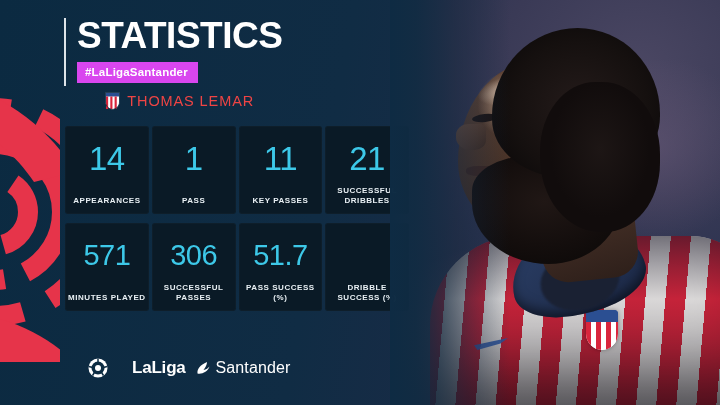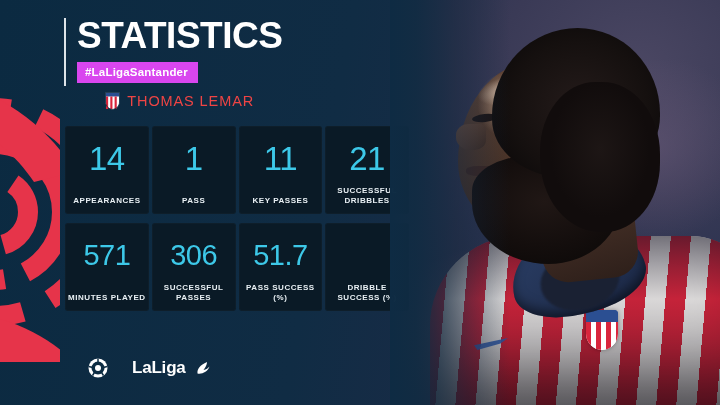--- a/index.html
+++ b/index.html
@@ -267,16 +267,17 @@
           <path d="M9 35 L13 29"></path>
           <path d="M2 17 L9 19"></path>
         </g>
       </svg>
       <div class="laliga-text">LaLiga</div>
       <span class="sep-flame">
         <svg width="16" height="16" viewBox="0 0 32 32">
           <path d="M24 4 C10 10, 4 18, 5 27 C14 29, 26 23, 29 13 C27 16, 22 19, 17 20 C21 15, 24 9, 24 4 Z" fill="#ffffff"></path>
         </svg>
       </span>
+      <div class="santander-text">Santander</div>
     </div>
 
   </div>
 </div>
 
 </body></html>

